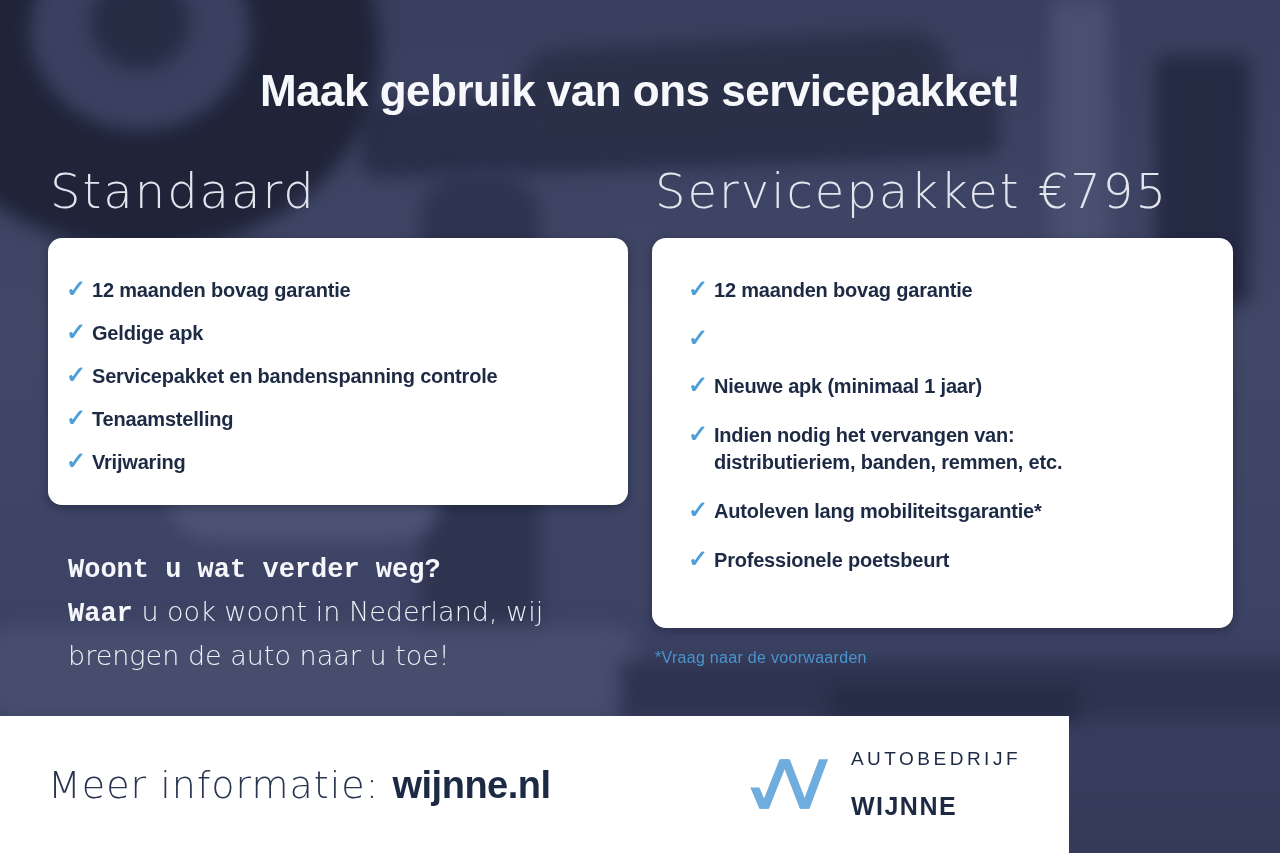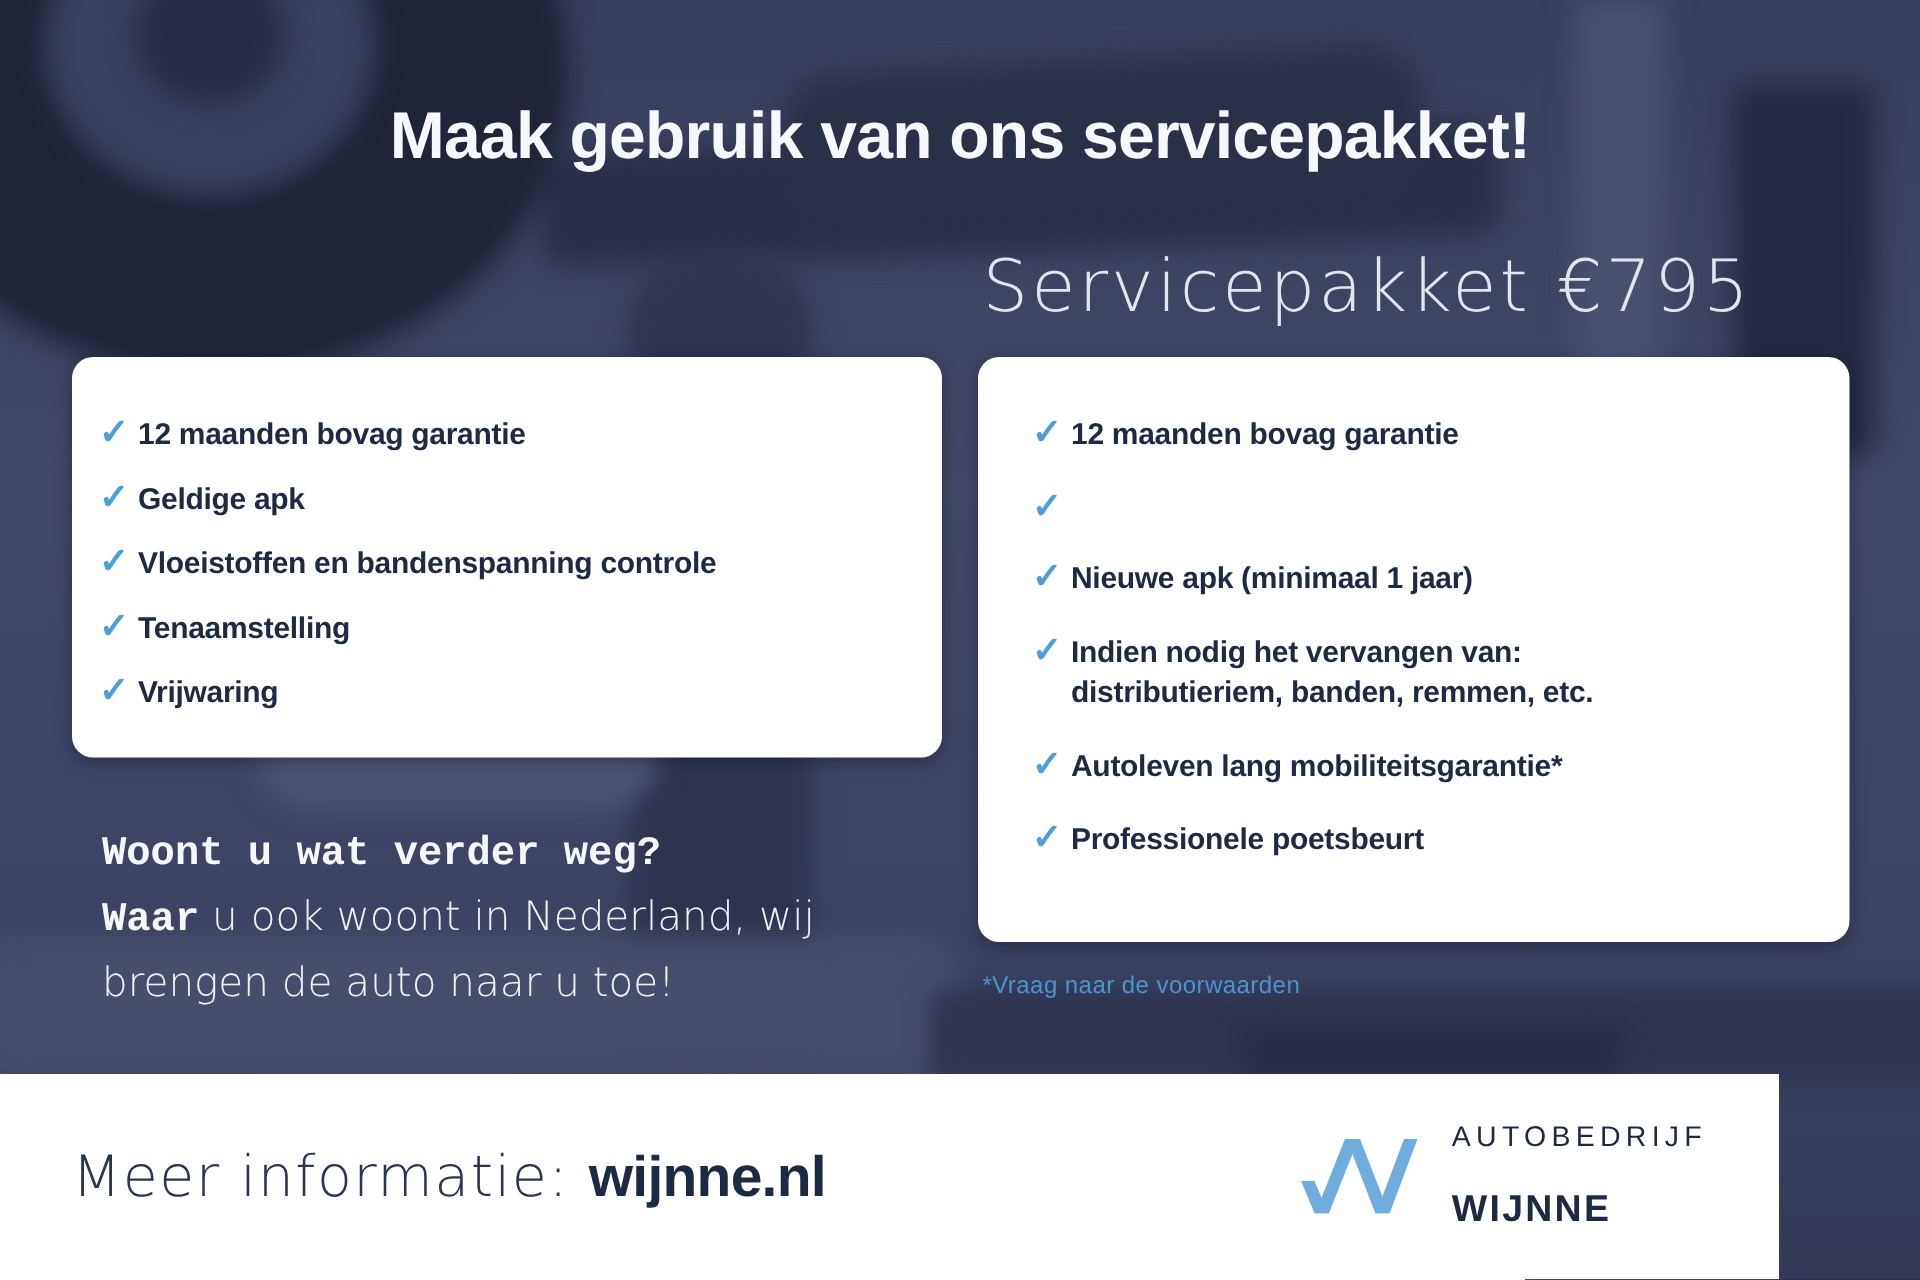--- a/index.html
+++ b/index.html
@@ -85,21 +85,21 @@
     font-family:Liberation Mono, monospace; }
 
   
   .footnote{
     position:absolute; left:655px; top:649px;
     color:#4a94ce; font-size:16px; font-weight:400; letter-spacing:0.3px;
   }
 
   
   .footer{
-    position:absolute; left:0; top:716px; width:1186px; height:137px;
+    position:absolute; left:0; top:716px; width:1069px; height:137px;
     background:#ffffff; display:flex; align-items:center;
     justify-content:space-between; padding:0 48px;
   }
   .footer-text{ font-size:38px; color:#2a3550; }
   .footer-text .light{ font-weight:300;
     font-family:"DejaVu Sans","Liberation Sans",sans-serif; letter-spacing:1px; }
   .footer-text .site{ font-weight:800; color:#1d2a44; letter-spacing:-0.5px; }
 
   .logo{ display:flex; align-items:center; gap:16px; }
   .logo svg{ display:block; }
@@ -123,35 +123,36 @@
     <div class="sh sh-tire-hub"></div>
     <div class="sh sh-tire-core"></div>
     <div class="sh sh-light-mid"></div>
     <div class="sh sh-light-bottom"></div>
     <div class="sh sh-dark-bottom"></div>
     <div class="sh sh-blob-foot"></div>
   </div>
 
   <h1 class="title">Maak gebruik van ons servicepakket!</h1>
 
+  <div class="col-heading left">Standaard</div>
   <div class="col-heading right">Servicepakket €795</div>
 
   <div class="card left">
     <ul class="features">
       <li>
         <span class="check">✓</span>
         <span class="item-text">12 maanden bovag garantie</span>
       </li>
       <li>
         <span class="check">✓</span>
         <span class="item-text">Geldige apk</span>
       </li>
       <li>
         <span class="check">✓</span>
-        <span class="item-text">Vloeistoffen en bandenspanning controle</span>
+        <span class="item-text">Servicepakket en bandenspanning controle</span>
       </li>
       <li>
         <span class="check">✓</span>
         <span class="item-text">Tenaamstelling</span>
       </li>
       <li>
         <span class="check">✓</span>
         <span class="item-text">Vrijwaring</span>
       </li>
     </ul>

